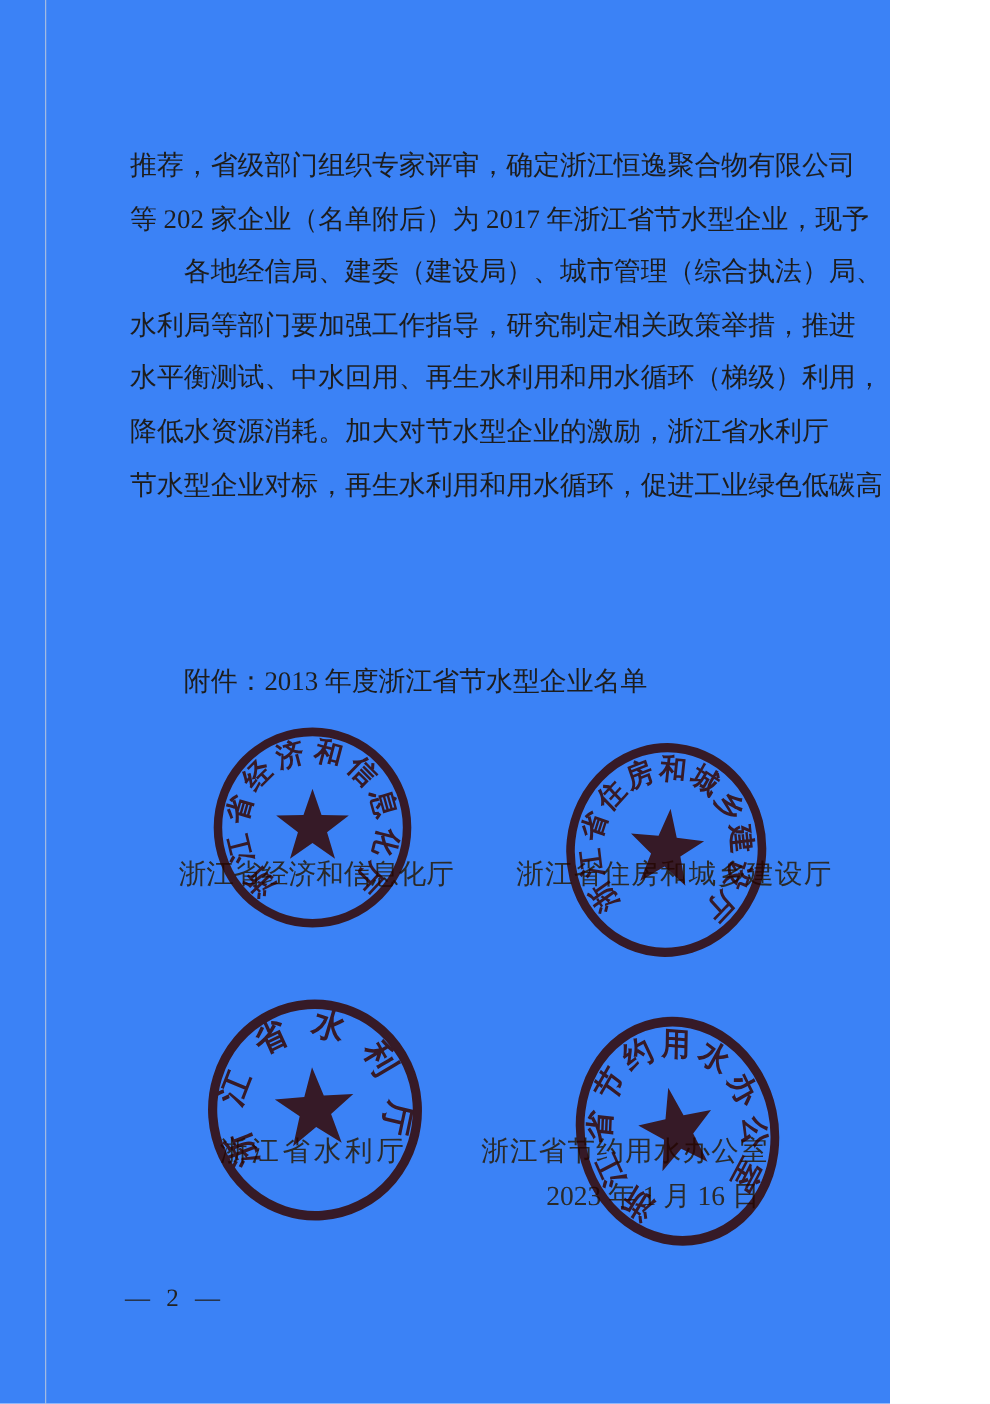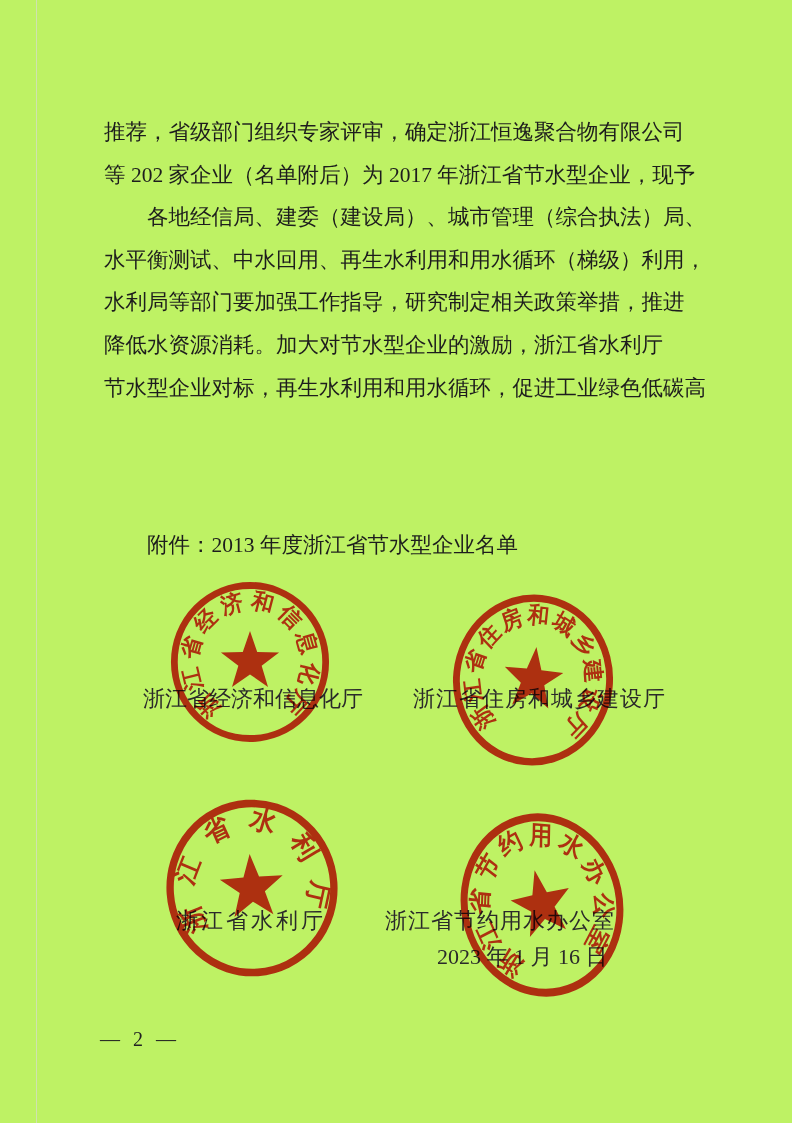--- a/index.html
+++ b/index.html
@@ -1,19 +1,19 @@
 <!DOCTYPE html>
 <html><head>
 <meta charset="utf-8">
 <style>
   html,body{margin:0;padding:0;background:#ffffff;}
   .page{
     position:relative;
-    width:792px;height:1123px;
-    background:#bef264;
+    width:712px;height:1123px;
+    background:#3b82f6;
     overflow:hidden;
     font-family:"Liberation Serif","DejaVu Serif",serif;
     color:#1d1d1d;
   }
   .scan-edge{
     position:absolute;left:36px;top:0;width:1px;height:100%;
     background:#d8d8d8;opacity:.65;
   }
   .body-block{
     position:absolute;left:104px;top:111px;width:590px;
@@ -59,22 +59,22 @@
 </head>
 <body>
 
 <div class="page">
   <div class="scan-edge"></div>
 
   <div class="body-block">
     <div class="body-line">推荐，省级部门组织专家评审，确定浙江恒逸聚合物有限公司</div>
     <div class="body-line">等 202 家企业（名单附后）为 2017 年浙江省节水型企业，现予</div>
     <div class="body-line indent">各地经信局、建委（建设局）、城市管理（综合执法）局、</div>
+    <div class="body-line">水利局等部门要加强工作指导，研究制定相关政策举措，推进</div>
     <div class="body-line">水平衡测试、中水回用、再生水利用和用水循环（梯级）利用，</div>
-    <div class="body-line">水利局等部门要加强工作指导，研究制定相关政策举措，推进</div>
     <div class="body-line">降低水资源消耗。加大对节水型企业的激励，浙江省水利厅</div>
     <div class="body-line">节水型企业对标，再生水利用和用水循环，促进工业绿色低碳高</div>
   </div>
 
   <div class="attachment">附件：2013 年度浙江省节水型企业名单</div>
 
   <div class="sig sig-1">浙江省经济和信息化厅</div>
   <div class="sig sig-2">浙江省住房和城乡建设厅</div>
   <div class="sig sig-3">浙江省水利厅</div>
   <div class="sig sig-4">浙江省节约用水办公室</div>

